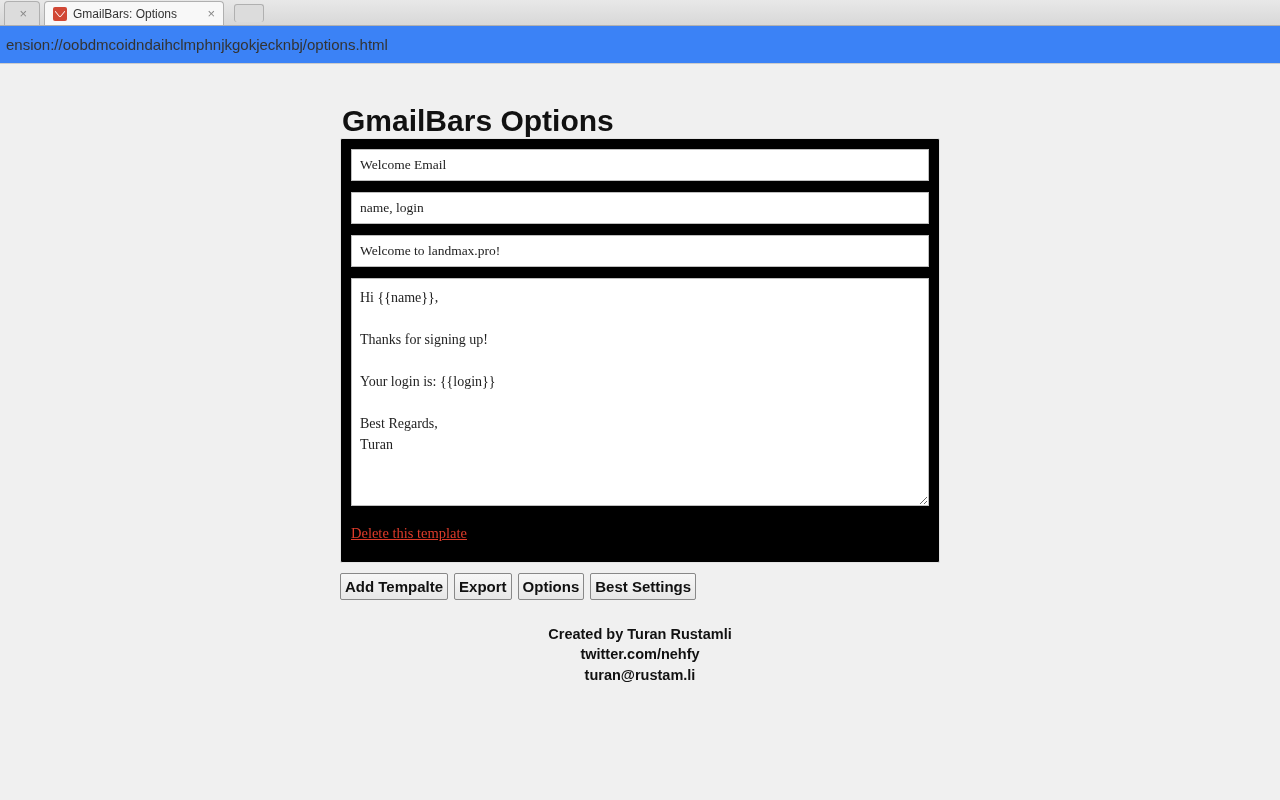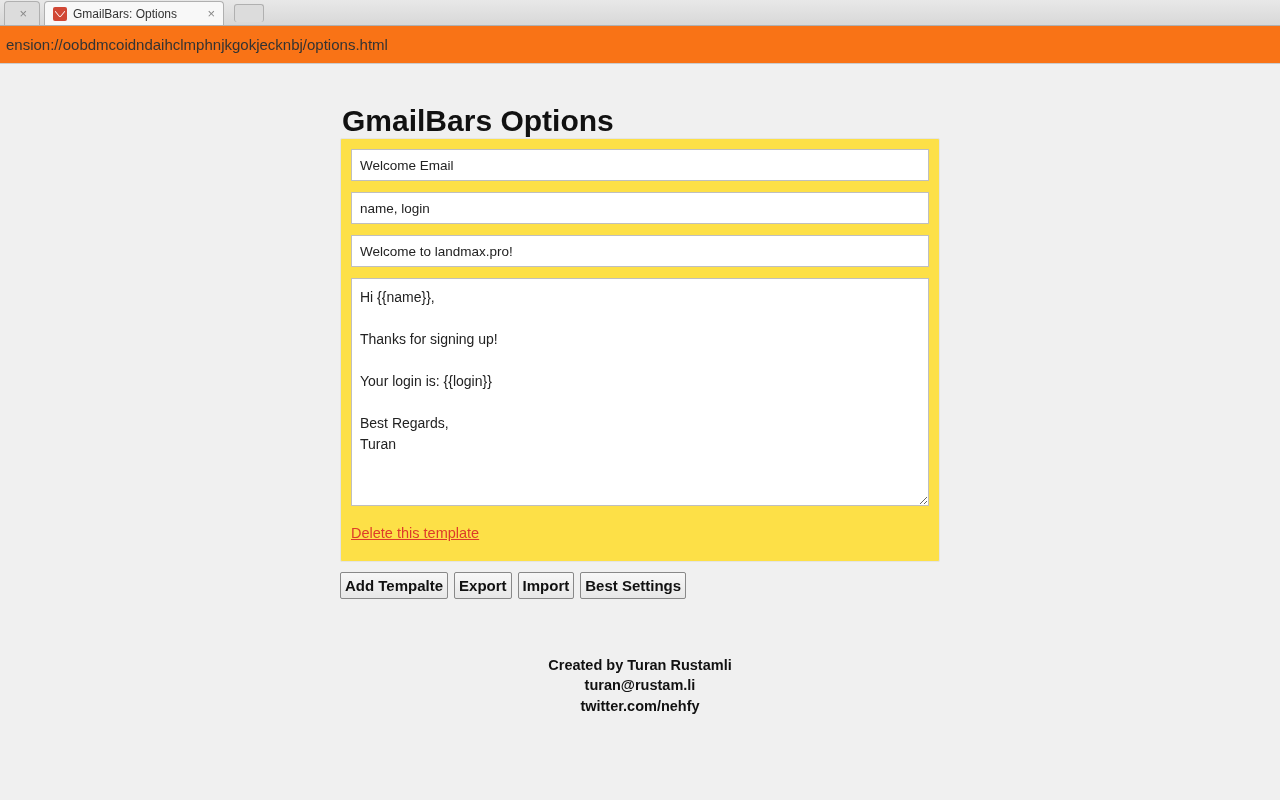--- a/index.html
+++ b/index.html
@@ -66,21 +66,21 @@
     }
     .tab .favicon::after {
       content: "";
       position: absolute;
       left: 2px; right: 2px; top: 4px;
       height: 6px;
       background: #fff;
       clip-path: polygon(0 0, 50% 100%, 100% 0, 100% 20%, 50% 120%, 0 20%);
     }
     .address-bar {
-      background: #f97316;
+      background: #3b82f6;
       height: 38px;
       border-bottom: 1px solid #ccc;
       display: flex;
       align-items: center;
       padding: 0 6px;
       font-size: 15px;
       color: #333;
     }
     .address-text {
       white-space: nowrap;
@@ -94,25 +94,26 @@
       width: 600px;
       margin: 0 auto;
     }
     h1.page-title {
       font-size: 30px;
       font-weight: bold;
       color: #111;
       padding-left: 2px;
     }
     .template-card {
-      background: #fde047;
+      background: #000000;
       border: 1px solid #e4e4e4;
       padding: 10px;
       border-radius: 2px;
       margin-bottom: 10px;
+      font-family: Liberation Serif, serif;
     }
     .template-card input[type="text"] {
       width: 100%;
       height: 32px;
       border: 1px solid #bfbfbf;
       padding: 0 8px;
       font-size: 13.5px;
       color: #222;
       margin-bottom: 11px;
       font-family: inherit;
@@ -149,21 +150,21 @@
       border-radius: 2px;
       padding: 4px 4px;
       font-size: 15px;
       font-weight: bold;
       color: #111;
       cursor: pointer;
       font-family: inherit;
     }
     .footer-credits {
       text-align: center;
-      margin-top: 56px;
+      margin-top: 24px;
       font-size: 14.5px;
       font-weight: bold;
       color: #111;
       line-height: 1.4;
     }
   </style>
 </head>
 <body>
 
 <div class="browser-chrome">
@@ -197,23 +198,23 @@
 Your login is: {{login}}
 
 Best Regards,
 Turan</textarea>
       <a class="delete-link">Delete this template</a>
     </div>
 
     <div class="button-row">
       <button>Add Tempalte</button>
       <button>Export</button>
-      <button>Import</button>
+      <button>Options</button>
       <button>Best Settings</button>
     </div>
 
     <div class="footer-credits">
       <div>Created by Turan Rustamli</div>
+      <div>twitter.com/nehfy</div>
       <div>turan@rustam.li</div>
-      <div>twitter.com/nehfy</div>
     </div>
   </div>
 </div>
 
 </body></html>

